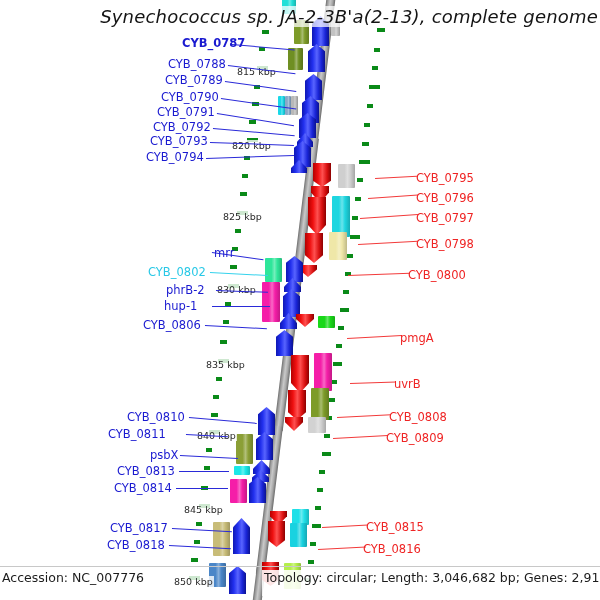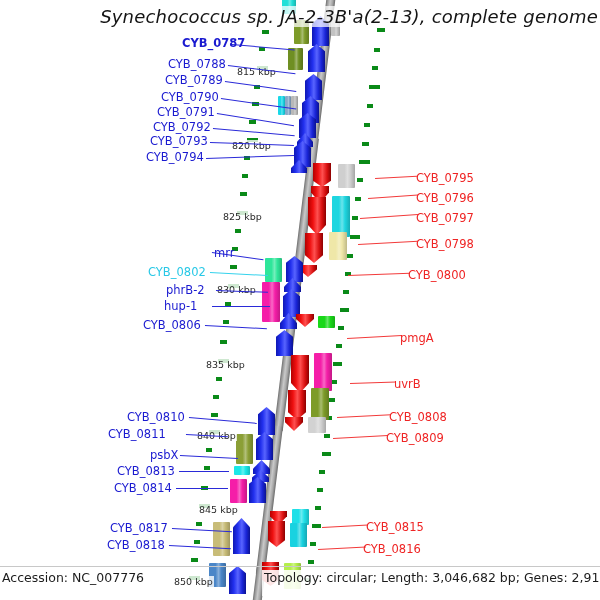--- a/index.html
+++ b/index.html
@@ -207,21 +207,21 @@
       <div class="gl arrow-dn" style="left: 262px; top: 562px; width: 17px; height: 24px;"></div>
       <div class="gl box" style="left: 284px; top: 563px; width: 17px; height: 26px; background: linear-gradient(90deg, rgb(180, 239, 74) 0%, rgb(180, 239, 74) 38%, rgba(255, 255, 255, 0.333) 56%, rgb(180, 239, 74) 72%, rgba(0, 0, 0, 0.2) 100%) rgb(180, 239, 74);"></div>
     </div>
   <div id="scales">
       <div class="kbp" style="left: 236px; top: 66px;"><i>815 kbp</i></div>
       <div class="kbp" style="left: 231px; top: 140px;"><i>820 kbp</i></div>
       <div class="kbp" style="left: 222px; top: 211px;"><i>825 kbp</i></div>
       <div class="kbp" style="left: 216px; top: 284px;"><i>830 kbp</i></div>
       <div class="kbp" style="left: 205px; top: 359px;"><i>835 kbp</i></div>
       <div class="kbp" style="left: 196px; top: 430px;"><i>840 kbp</i></div>
-      <div class="kbp" style="left: 198px; top: 504px;"><i>845 kbp</i></div>
+      <div class="kbp" style="left: 183px; top: 504px;"><i>845 kbp</i></div>
       <div class="kbp" style="left: 173px; top: 576px;"><i>850 kbp</i></div>
     </div>
   <div id="leftlabels">
       <div class="lab blue rt" style="left: 182px; top: 36px; font-weight: bold;">CYB_0787</div>
       <div class="leader blue" style="left: 232px; top: 44px; width: 63px; transform: rotate(5deg);"></div>
       <div class="lab blue rt" style="left: 168px; top: 57px;">CYB_0788</div>
       <div class="leader blue" style="left: 228px; top: 65px; width: 68px; transform: rotate(7deg);"></div>
       <div class="lab blue rt" style="left: 165px; top: 73px;">CYB_0789</div>
       <div class="leader blue" style="left: 225px; top: 81px; width: 72px; transform: rotate(8deg);"></div>
       <div class="lab blue rt" style="left: 161px; top: 90px;">CYB_0790</div>

